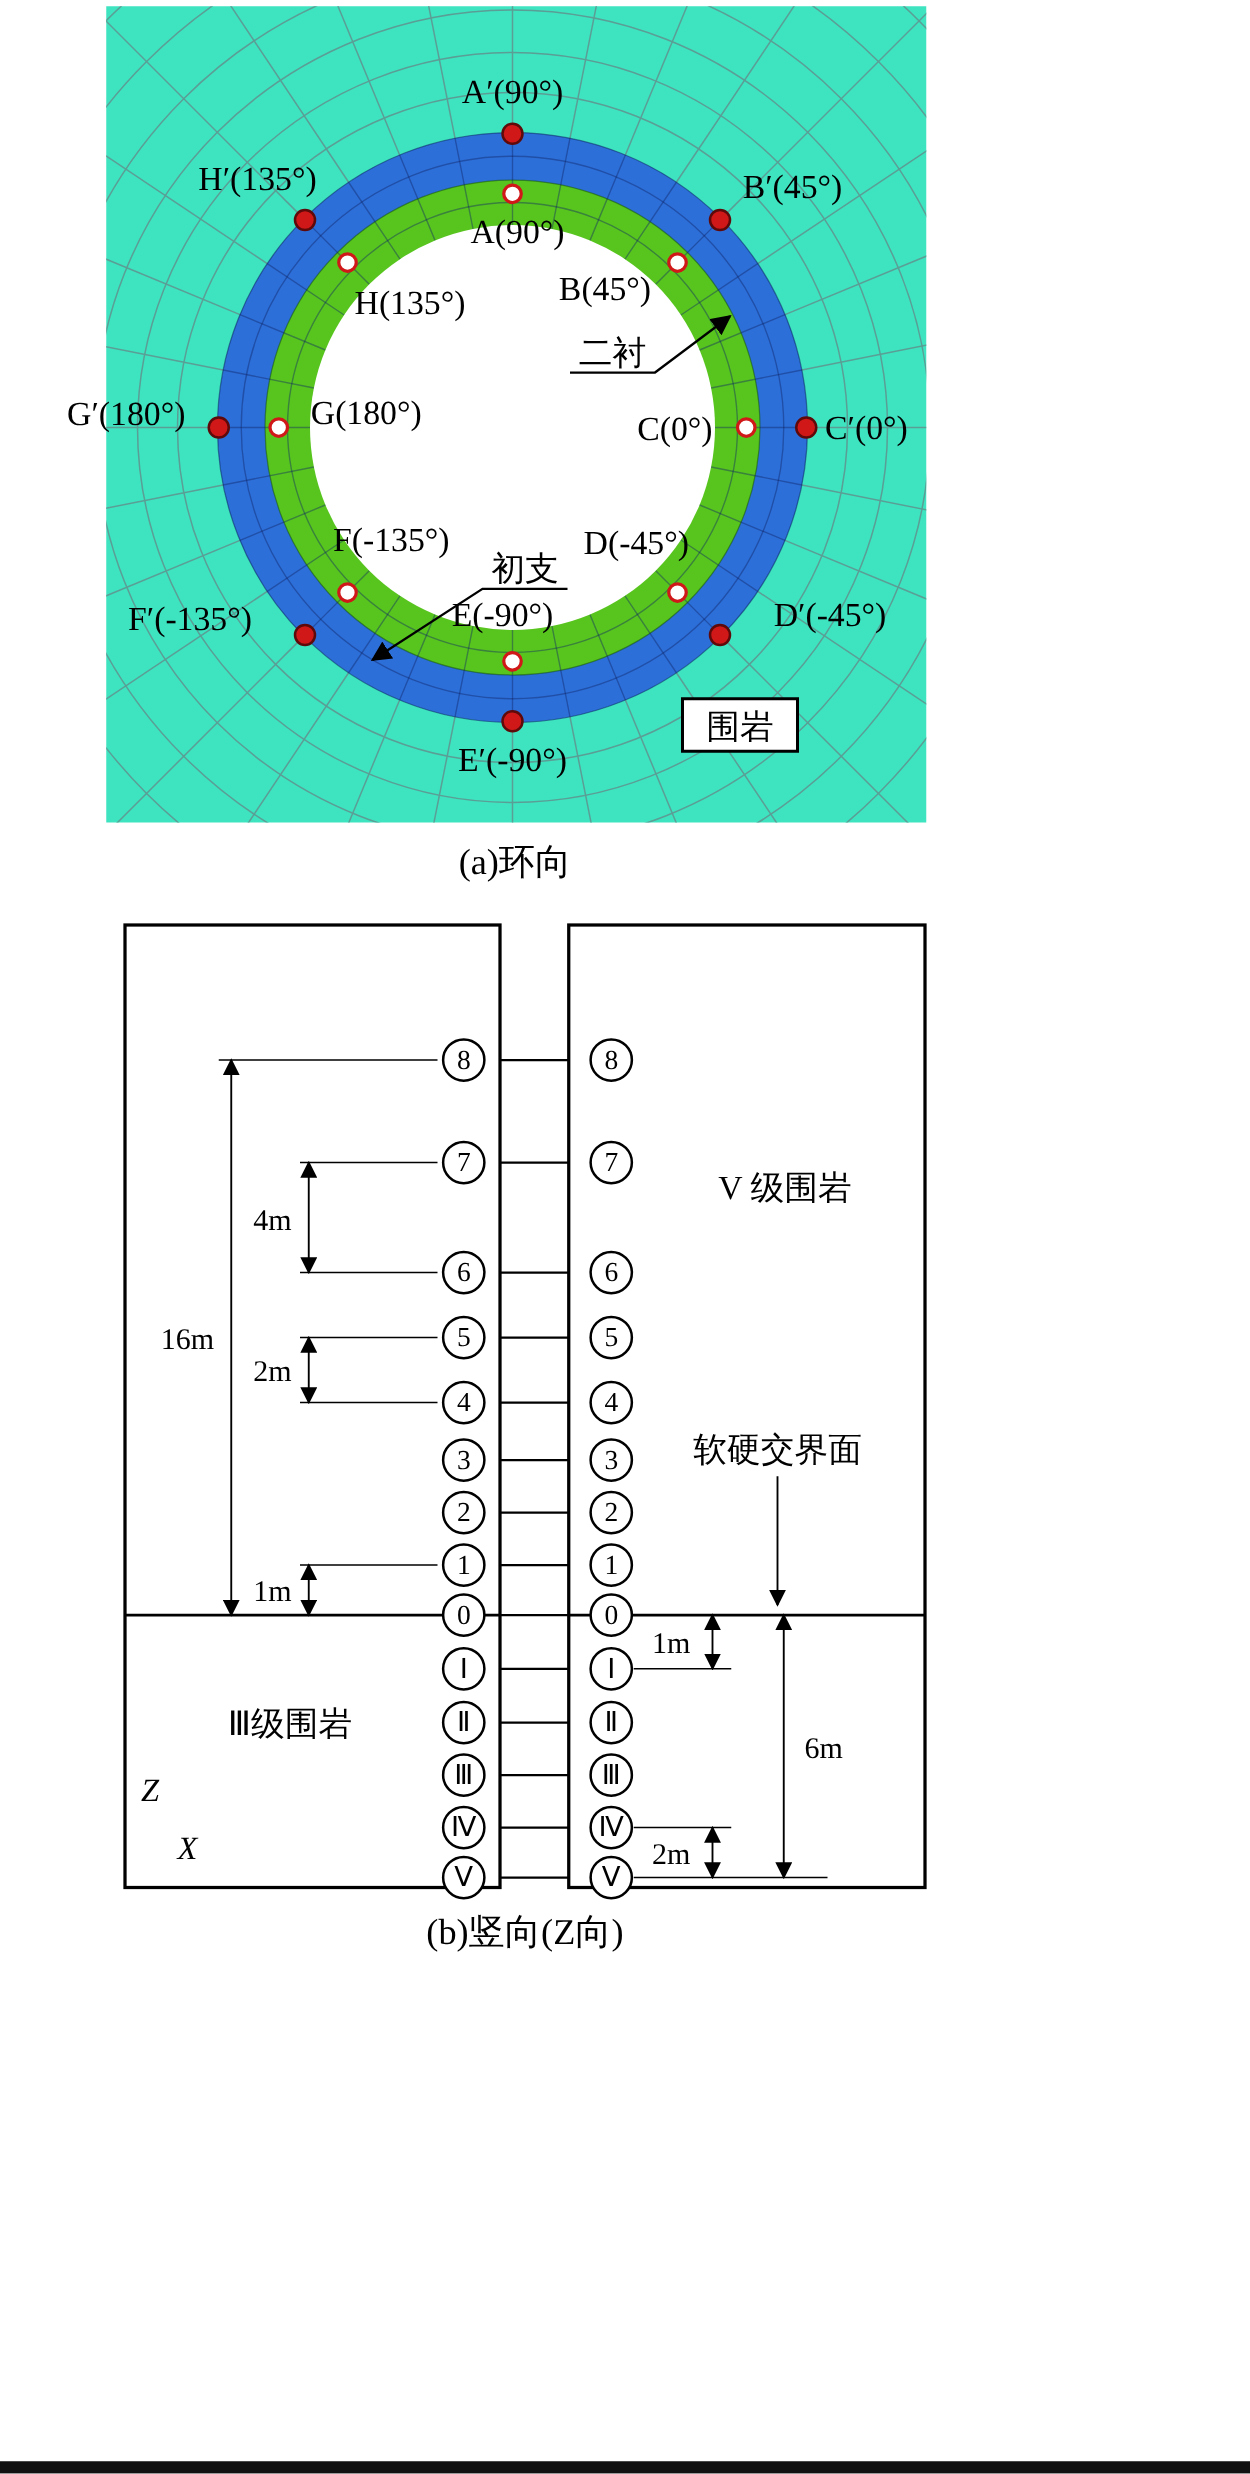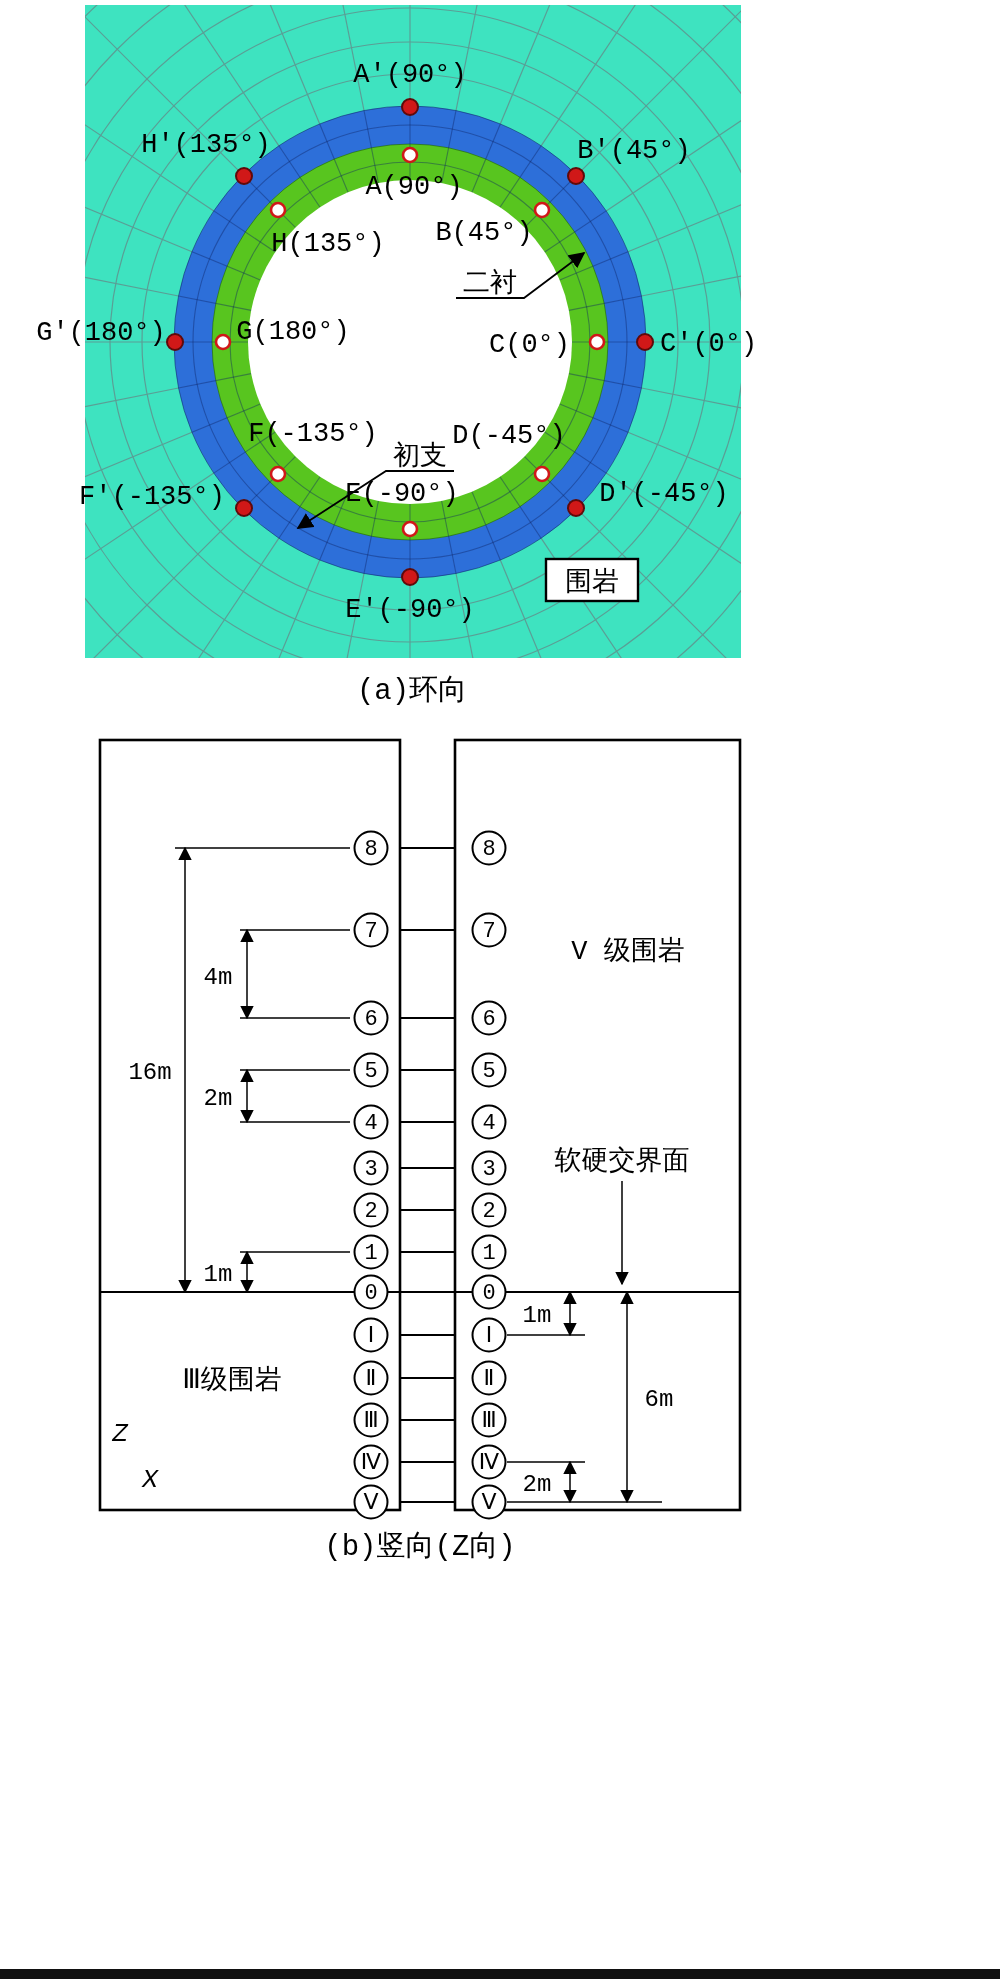--- a/index.html
+++ b/index.html
@@ -1,17 +1,17 @@
 <!DOCTYPE html>
 <html><head>
 <meta charset="utf-8">
 <style>
   html,body{margin:0;padding:0;background:#fff;}
   .page{position:relative;width:1000px;height:1979px;background:#fff;
-        font-family:Liberation Mono, monospace;}
+        font-family:Liberation Serif, serif;}
   svg{display:block;}
   text{fill:#000;}
   .fig-label{font-size:27px;}
   .cjk-label{font-size:27px;}
   .dim-text{font-size:24px;}
   .lvl-text{font-size:22px;}
   .caption{font-size:29px;}
   .axis-text{font-size:26px;font-style:italic;}
   .mesh{fill:none;stroke-width:1.2;}
   .ring-mesh{fill:none;stroke:rgba(15,35,100,0.42);stroke-width:1.1;}

